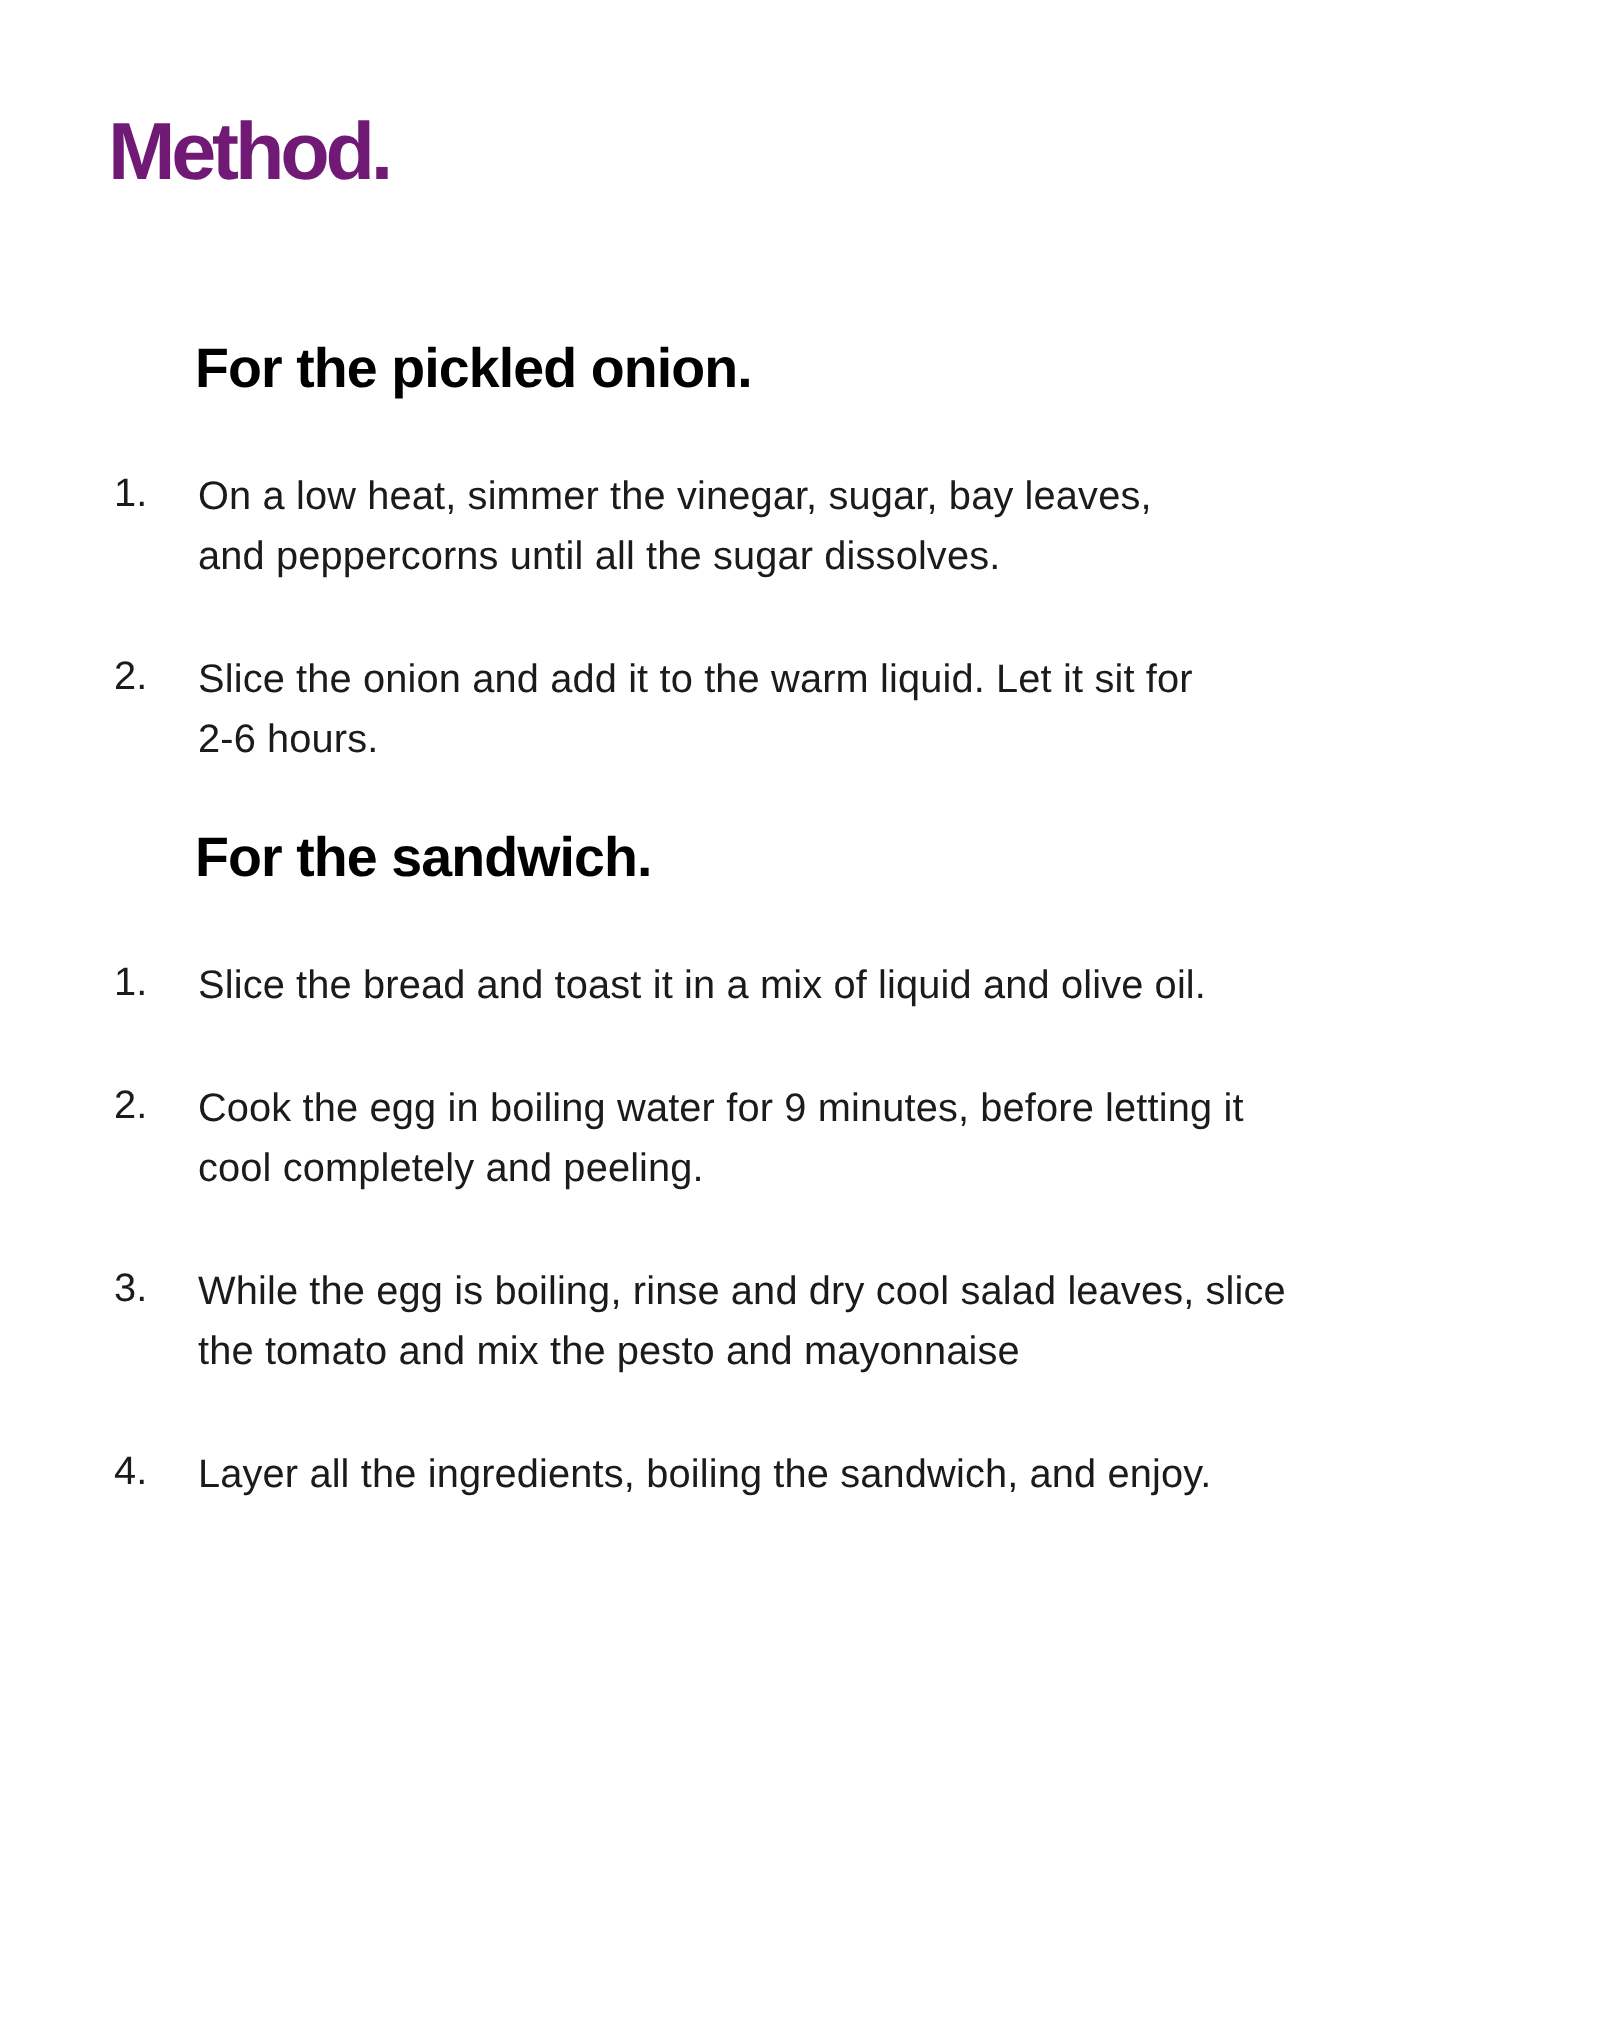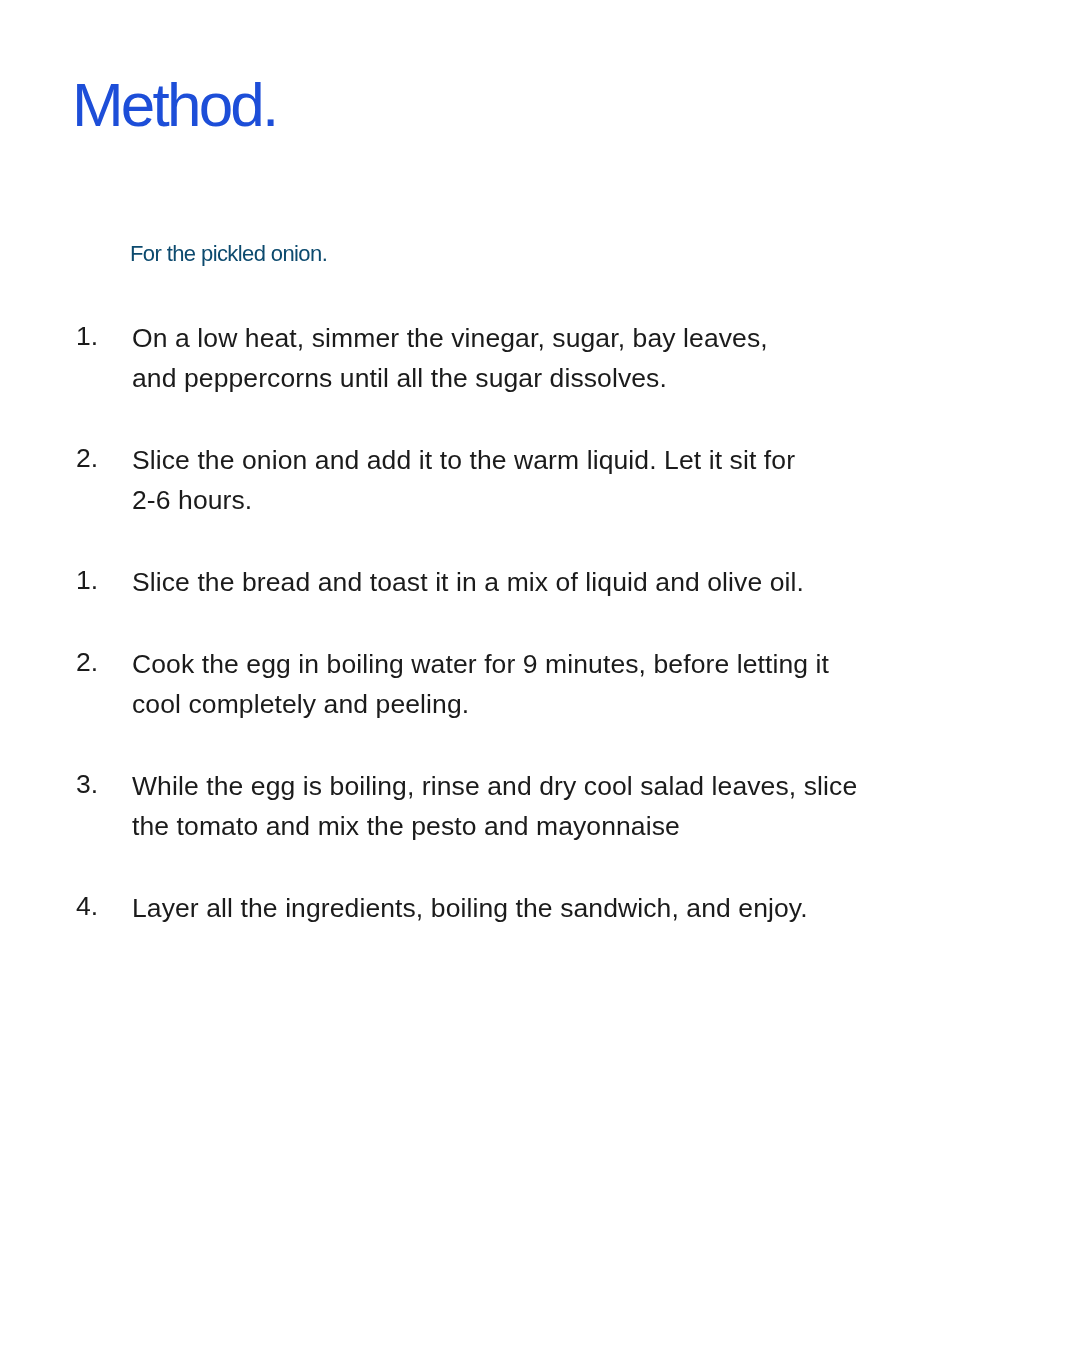--- a/index.html
+++ b/index.html
@@ -14,33 +14,33 @@
     color: #1b1b1b;
     -webkit-font-smoothing: antialiased;
     overflow: hidden;
   }
   .page {
     padding: 74px 72px 0 72px;
     box-sizing: border-box;
   }
   .page-title {
     margin: 0 0 98px 0;
-    font-size: 62px;
+    font-size: 54px;
     line-height: 1;
-    font-weight: 400;
+    font-weight: 700;
     letter-spacing: -2.8px;
-    color: #1d4ed8;
+    color: #701a75;
   }
   .section-heading {
     margin: 36px 0 42px 58px;
-    font-size: 22px;
+    font-size: 37px;
     line-height: 40px;
-    font-weight: 400;
+    font-weight: 700;
     letter-spacing: -0.6px;
-    color: #0c4a6e;
+    color: #000000;
   }
   .step-list {
     margin: 0;
     padding: 0;
     list-style: none;
   }
   .step-item {
     display: grid;
     grid-template-columns: 58px auto;
     margin: 0 0 38px 0;
@@ -74,20 +74,21 @@
       </li>
       <li class="step-item">
         <span class="step-number">2.</span>
         <p class="step-text">Slice the onion and add it to the warm liquid. Let it sit for
 2-6 hours.</p>
       </li>
     </ol>
   </section>
 
   <section>
+    <h2 class="section-heading">For the sandwich.</h2>
     <ol class="step-list">
       <li class="step-item">
         <span class="step-number">1.</span>
         <p class="step-text">Slice the bread and toast it in a mix of liquid and olive oil.</p>
       </li>
       <li class="step-item">
         <span class="step-number">2.</span>
         <p class="step-text">Cook the egg in boiling water for 9 minutes, before letting it
 cool completely and peeling.</p>
       </li>

